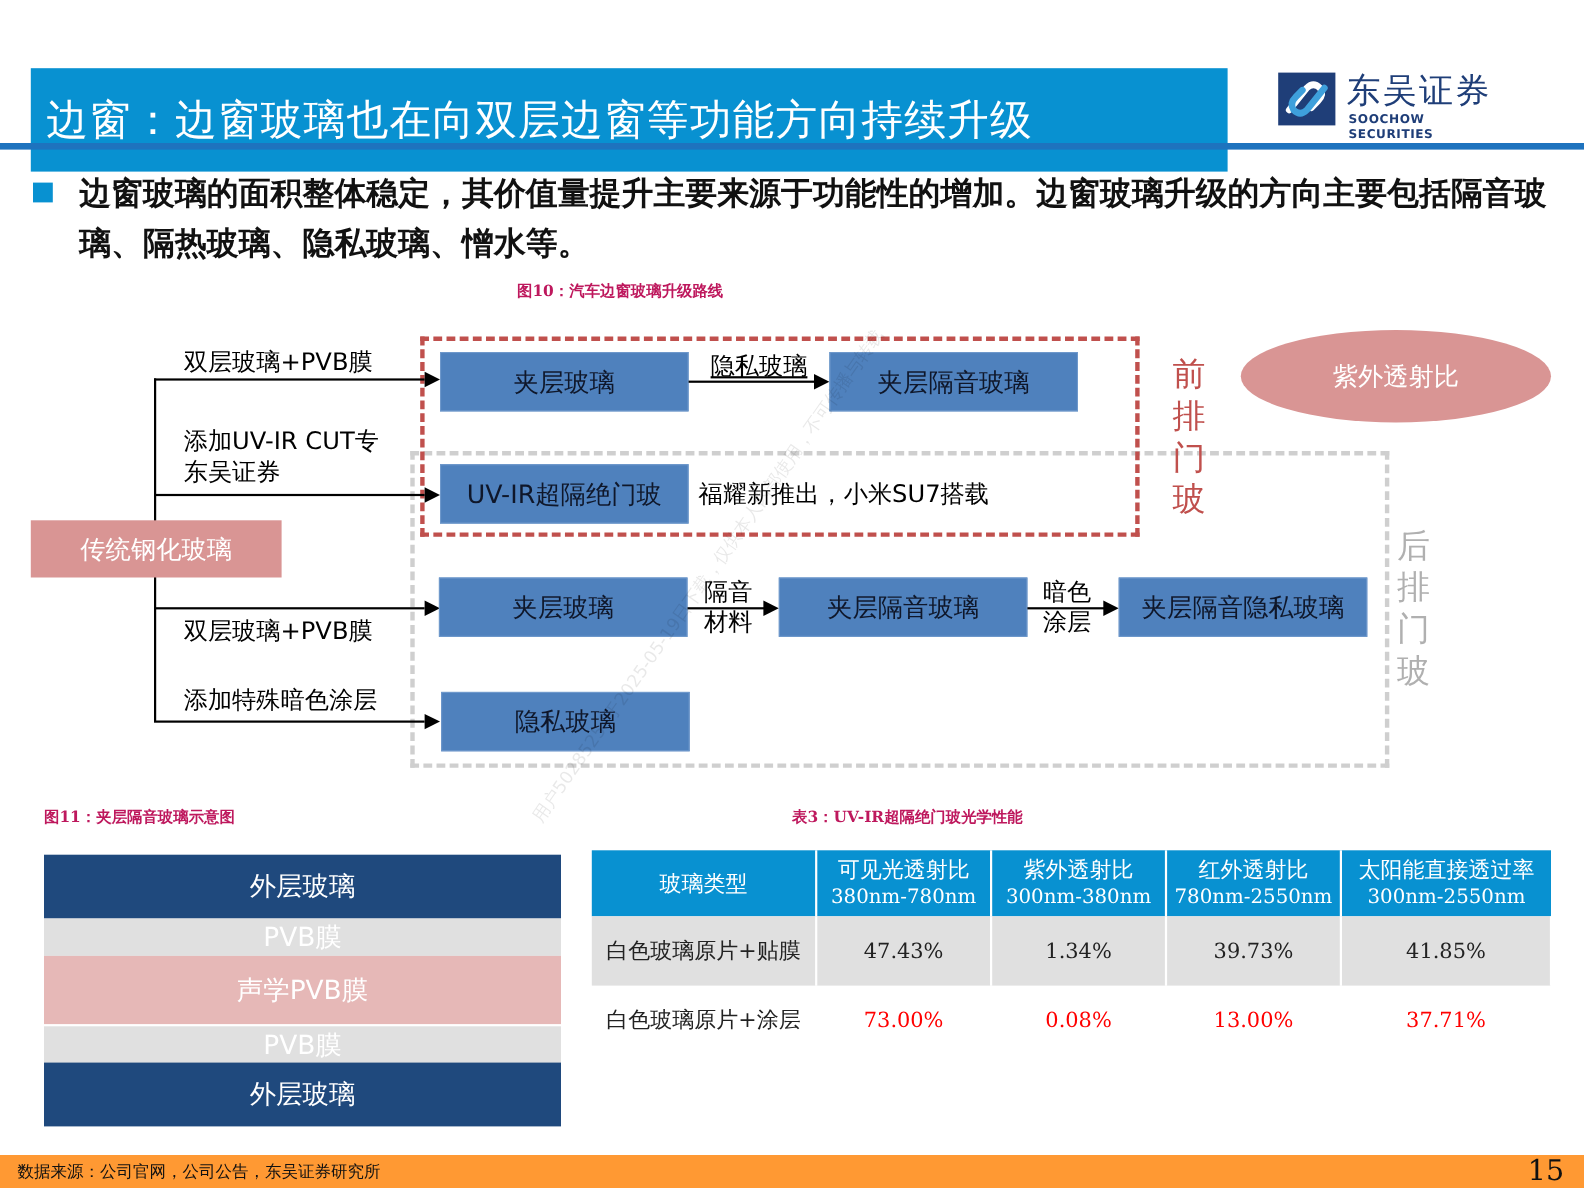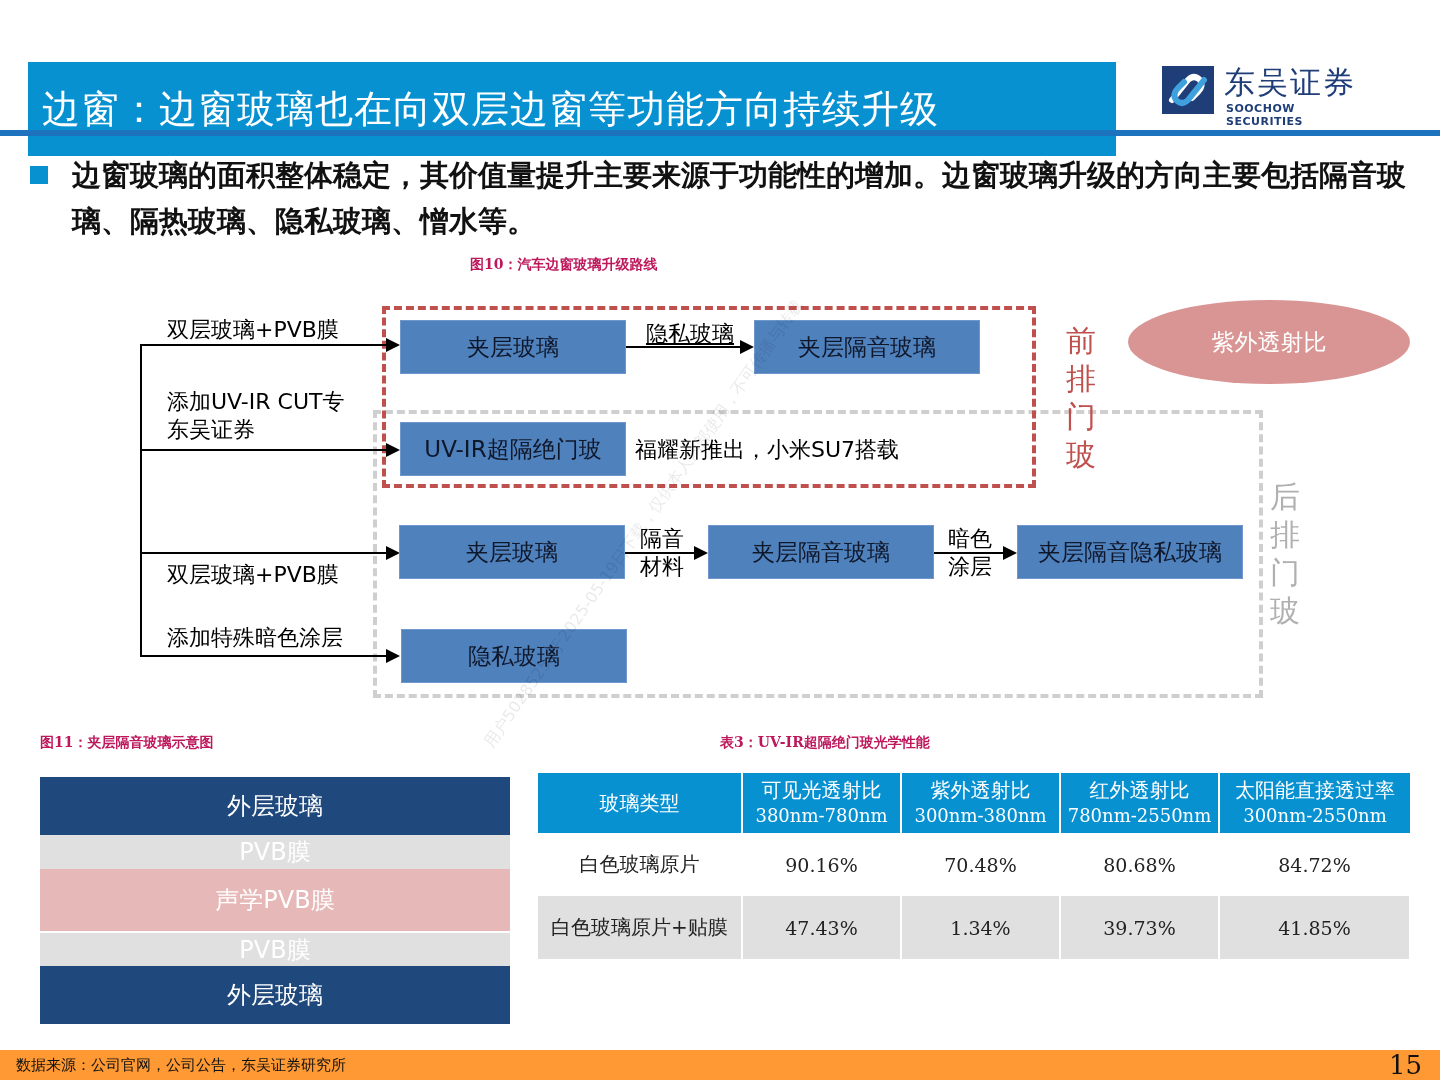--- a/index.html
+++ b/index.html
@@ -94,20 +94,21 @@
   <div class="lbl" style="left:167px; top:126px;">东吴证券</div>
 
   <div class="line" style="left:140px; top:262px; width:246px; height:2px;"></div>
   <div class="arrow-head" style="left:386px; top:256px;"></div>
   <div class="lbl" style="left:167px; top:271px;">双层玻璃+PVB膜</div>
 
   <div class="line" style="left:140px; top:365px; width:246px; height:2px;"></div>
   <div class="arrow-head" style="left:386px; top:359px;"></div>
   <div class="lbl" style="left:167px; top:334px;">添加特殊暗色涂层</div>
 
+  <div class="pink-box" style="left:28px; top:183px; width:228px; height:52px;">传统钢化玻璃</div>
 
   <div class="blue-box" style="left:400px; top:30px; width:226px; height:54px;">夹层玻璃</div>
   <div class="line" style="left:626px; top:56px; width:114px; height:2px;"></div>
   <div class="arrow-head" style="left:740px; top:50px;"></div>
   <div class="lbl" style="left:646px; top:30px; text-decoration: underline;">隐私玻璃</div>
   <div class="blue-box" style="left:754px; top:30px; width:226px; height:54px;">夹层隔音玻璃</div>
 
   <div class="blue-box" style="left:400px; top:132px; width:226px; height:54px;">UV-IR超隔绝门玻</div>
   <div class="lbl" style="left:635px; top:146px;">福耀新推出，小米SU7搭载</div>
 
@@ -173,34 +174,34 @@
         </th>
     <th>
           <div>红外透射比</div>
           <div class="sub">780nm-2550nm</div>
         </th>
     <th>
           <div>太阳能直接透过率</div>
           <div class="sub">300nm-2550nm</div>
         </th>
   </tr>
-  <tr>
-    <td class="first">白色玻璃原片</td>
-    <td>90.16%</td>
-    <td>70.48%</td>
-    <td>80.68%</td>
-    <td>84.72%</td>
-  </tr>
   <tr class="shaded">
     <td class="first">白色玻璃原片+贴膜</td>
     <td>47.43%</td>
     <td>1.34%</td>
     <td>39.73%</td>
     <td>41.85%</td>
   </tr>
+  <tr>
+    <td class="first">白色玻璃原片+涂层</td>
+    <td class="red">73.00%</td>
+    <td class="red">0.08%</td>
+    <td class="red">13.00%</td>
+    <td class="red">37.71%</td>
+  </tr>
 </tbody>
   </table>
 
 <div class="abs watermark">用户50285254于2025-05-19日下载，仅供本人内部使用，不可传播与转载</div>
 
 <div class="abs footer">
   <span class="footer-text">数据来源：公司官网，公司公告，东吴证券研究所</span>
   <span class="page-num">15</span>
 </div>
 

